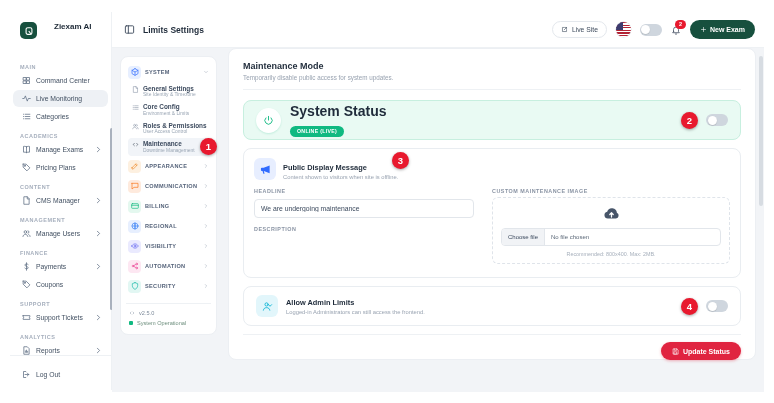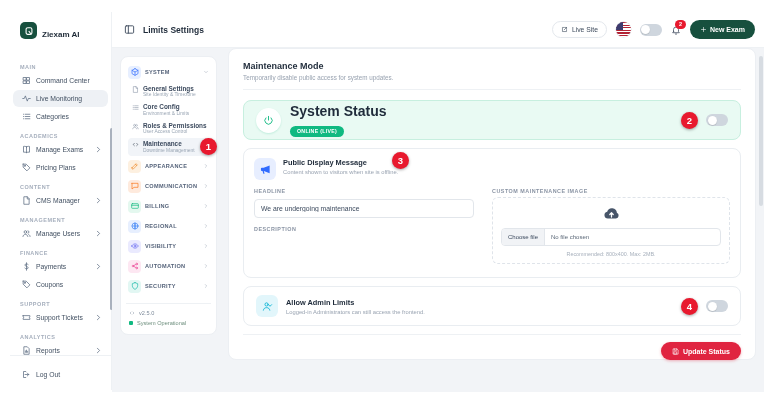--- a/index.html
+++ b/index.html
@@ -5,21 +5,21 @@
   html,body{margin:0;padding:0;}
   body{
     width:774px;height:403px;position:relative;overflow:hidden;
     background:#ffffff;color:#2e3a4a;
     font-family:"Liberation Sans","DejaVu Sans",sans-serif;
     -webkit-font-smoothing:antialiased;
   }
   svg.ic{fill:none;stroke:currentColor;stroke-width:2;stroke-linecap:round;stroke-linejoin:round;display:block;}
   
   .sidebar{position:absolute;left:10px;top:12px;width:101px;height:378px;background:#fff;border-right:1px solid #eef1f4;}
-  .brand{display:flex;align-items:flex-end;gap:5px;margin:10px 0 25px 10px;}
+  .brand{display:flex;align-items:flex-start;gap:17px;margin:10px 0 25px 10px;}
   .logo-box{width:17px;height:17px;border-radius:5px;background:#17503e;display:flex;align-items:center;justify-content:center;color:#fff;}
   .brand-name{font-size:8px;font-weight:bold;color:#1d2936;}
   .sb-section{font-size:5.5px;font-weight:bold;letter-spacing:.5px;color:#a6afbd;margin:8px 0 2px 10px;}
   .sb-item{display:flex;align-items:center;gap:5px;padding:4px 5px 4px 9px;margin:1px 3px;border-radius:6px;cursor:pointer;}
   .sb-item.active{background:#eef1f5;}
   .sb-item .ic{width:9px;height:9px;color:#5c6c81;flex:0 0 auto;}
   .sb-label{font-size:6.8px;color:#425062;white-space:nowrap;}
   .sb-chev{width:6px;height:6px;color:#a3adba;margin-left:auto;flex:0 0 auto;}
   .sb-scroll{position:absolute;right:-2px;top:116px;width:3px;height:182px;background:#a9b1bd;border-radius:2px;}
   .sb-footer{position:absolute;left:0;bottom:0;width:100%;border-top:1px solid #eef1f4;padding:9px 0 6px;}
@@ -74,21 +74,21 @@
   .mm-sub{font-size:6.3px;color:#98a2b0;margin-top:3px;}
   .hr{border:none;border-top:1px solid #eef1f4;margin:8px 0;}
   .status-card{display:flex;align-items:center;gap:9px;background:#e9faf3;border:1px solid #c7efdf;border-radius:8px;height:40px;padding:0 12px;margin-top:10px;box-sizing:border-box;}
   .power-circle{width:25px;height:25px;border-radius:50%;background:#fff;display:flex;align-items:center;justify-content:center;color:#10b981;box-shadow:0 1px 2px rgba(16,185,129,.18);}
   .power-circle .ic{width:11px;height:11px;}
   .ss-title{font-size:14px;font-weight:bold;color:#1f2b3a;}
   .online-badge{display:inline-block;background:#10b981;color:#fff;font-size:5.2px;font-weight:bold;letter-spacing:.3px;padding:2.5px 7px;border-radius:8px;margin-top:3px;}
   .card-right{margin-left:auto;display:flex;align-items:center;gap:8px;}
   .annotation{width:17px;height:17px;border-radius:50%;background:#e8192e;color:#fff;font-size:9.5px;font-weight:bold;display:flex;align-items:center;justify-content:center;box-shadow:0 1px 3px rgba(0,0,0,.35);flex:0 0 auto;}
   .public-card{border:1px solid #e9edf1;border-radius:8px;margin-top:8px;padding:9px 10px;display:grid;grid-template-columns:1fr 238px;column-gap:18px;height:130px;box-sizing:border-box;position:relative;}
-  .sec-head{display:flex;align-items:flex-start;gap:7px;}
+  .sec-head{display:flex;align-items:flex-end;gap:7px;}
   .sec-ic{width:22px;height:22px;border-radius:6px;display:flex;align-items:center;justify-content:center;flex:0 0 auto;}
   .sec-ic .ic{width:11px;height:11px;}
   .sec-ic.blue{background:#e7eeff;color:#2f6bff;}
   .sec-ic.cyan{background:#e2f6fb;color:#0eb5d4;}
   .sec-title{font-size:7.4px;font-weight:bold;color:#1f2b3a;}
   .sec-sub{font-size:5.8px;color:#99a3b1;margin-top:2px;}
   .f-label{font-size:5.4px;font-weight:bold;letter-spacing:.5px;color:#8a94a4;margin:8px 0 3px;}
   .t-input{width:100%;box-sizing:border-box;border:1px solid #e2e6eb;border-radius:4px;font-size:6.8px;color:#3c4a5e;padding:5px 6px;font-family:inherit;background:#fff;}
   textarea.t-input{height:47px;resize:none;line-height:9px;}
   .dashed-box{border:1.5px dashed #dfe4ea;border-radius:6px;padding:7px 8px 6px;text-align:center;margin-top:3px;}

